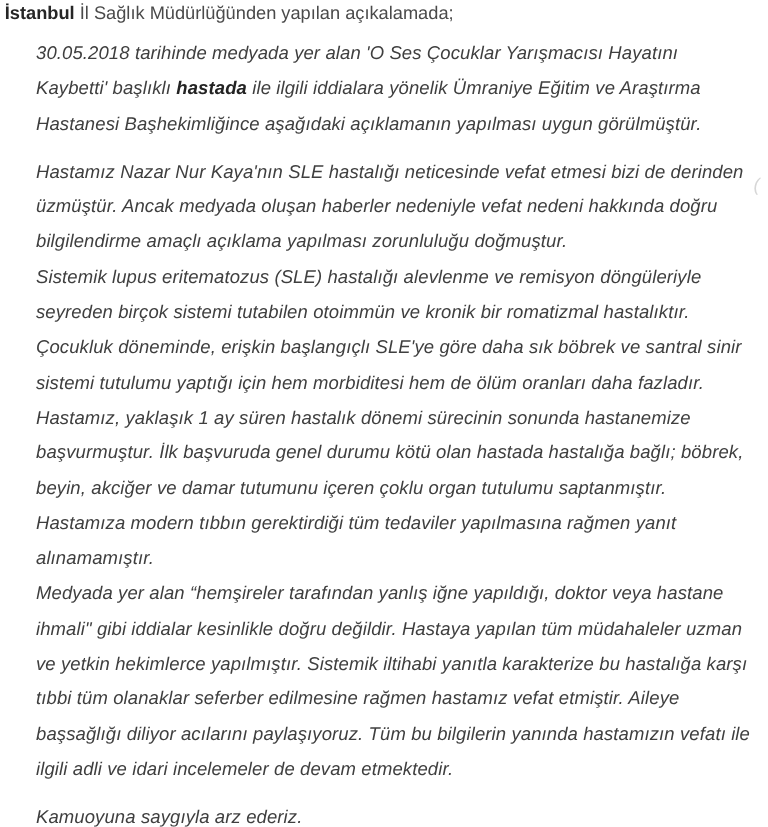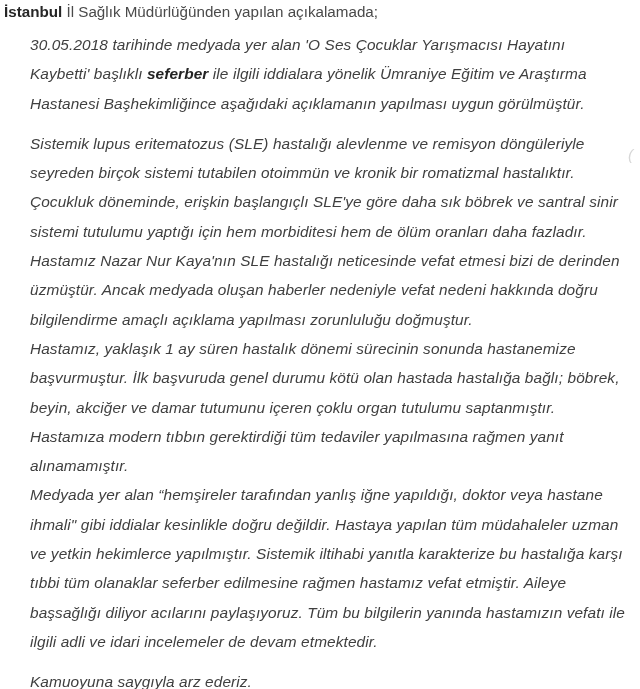--- a/index.html
+++ b/index.html
@@ -90,25 +90,25 @@
 <body>
 
 <div class="page">
 
   <div class="lead">
     <span class="strong">İstanbul</span><span> İl Sağlık Müdürlüğünden yapılan açıkalamada;</span>
   </div>
 
   <div class="statement">
 
-    <p class="gap-after"><span>30.05.2018 tarihinde medyada yer alan 'O Ses Çocuklar Yarışmacısı Hayatını Kaybetti' başlıklı </span><b>seferber</b><span> ile ilgili iddialara yönelik Ümraniye Eğitim ve Araştırma Hastanesi Başhekimliğince aşağıdaki açıklamanın yapılması uygun görülmüştür.</span></p>
+    <p class="gap-after"><span>30.05.2018 tarihinde medyada yer alan 'O Ses Çocuklar Yarışmacısı Hayatını Kaybetti' başlıklı </span><b>hastada</b><span> ile ilgili iddialara yönelik Ümraniye Eğitim ve Araştırma Hastanesi Başhekimliğince aşağıdaki açıklamanın yapılması uygun görülmüştür.</span></p>
+
+    <p>Hastamız Nazar Nur Kaya'nın SLE hastalığı neticesinde vefat etmesi bizi de derinden üzmüştür. Ancak medyada oluşan haberler nedeniyle vefat nedeni hakkında doğru bilgilendirme amaçlı açıklama yapılması zorunluluğu doğmuştur.</p>
 
     <p>Sistemik lupus eritematozus (SLE) hastalığı alevlenme ve remisyon döngüleriyle seyreden birçok sistemi tutabilen otoimmün ve kronik bir romatizmal hastalıktır. Çocukluk döneminde, erişkin başlangıçlı SLE'ye göre daha sık böbrek ve santral sinir sistemi tutulumu yaptığı için hem morbiditesi hem de ölüm oranları daha fazladır.</p>
-
-    <p>Hastamız Nazar Nur Kaya'nın SLE hastalığı neticesinde vefat etmesi bizi de derinden üzmüştür. Ancak medyada oluşan haberler nedeniyle vefat nedeni hakkında doğru bilgilendirme amaçlı açıklama yapılması zorunluluğu doğmuştur.</p>
 
     <p>Hastamız, yaklaşık 1 ay süren hastalık dönemi sürecinin sonunda hastanemize başvurmuştur. İlk başvuruda genel durumu kötü olan hastada hastalığa bağlı; böbrek, beyin, akciğer ve damar tutumunu içeren çoklu organ tutulumu saptanmıştır. Hastamıza modern tıbbın gerektirdiği tüm tedaviler yapılmasına rağmen yanıt alınamamıştır.</p>
 
     <p class="gap-after">Medyada yer alan “hemşireler tarafından yanlış iğne yapıldığı, doktor veya hastane ihmali" gibi iddialar kesinlikle doğru değildir. Hastaya yapılan tüm müdahaleler uzman ve yetkin hekimlerce yapılmıştır. Sistemik iltihabi yanıtla karakterize bu hastalığa karşı tıbbi tüm olanaklar seferber edilmesine rağmen hastamız vefat etmiştir. Aileye başsağlığı diliyor acılarını paylaşıyoruz. Tüm bu bilgilerin yanında hastamızın vefatı ile ilgili adli ve idari incelemeler de devam etmektedir.</p>
 
     <p>Kamuoyuna saygıyla arz ederiz.</p>
 
   </div>
 
   <div class="edge-glyph">(</div>

